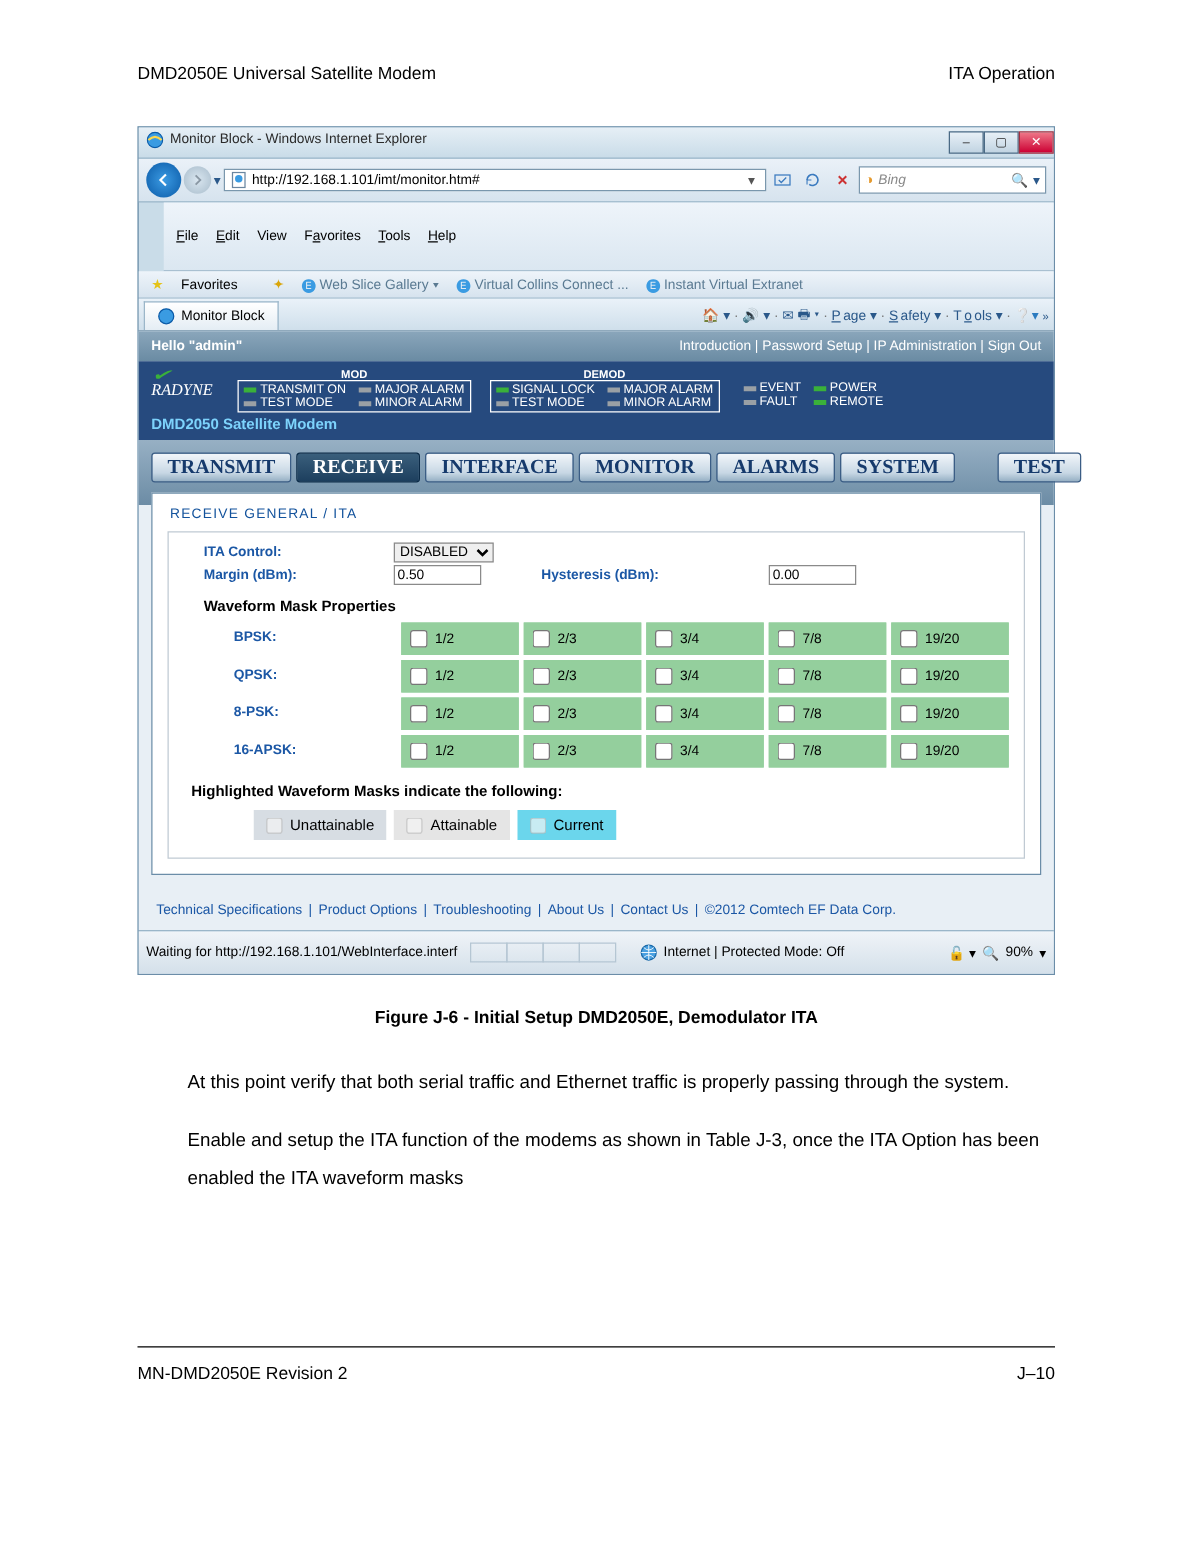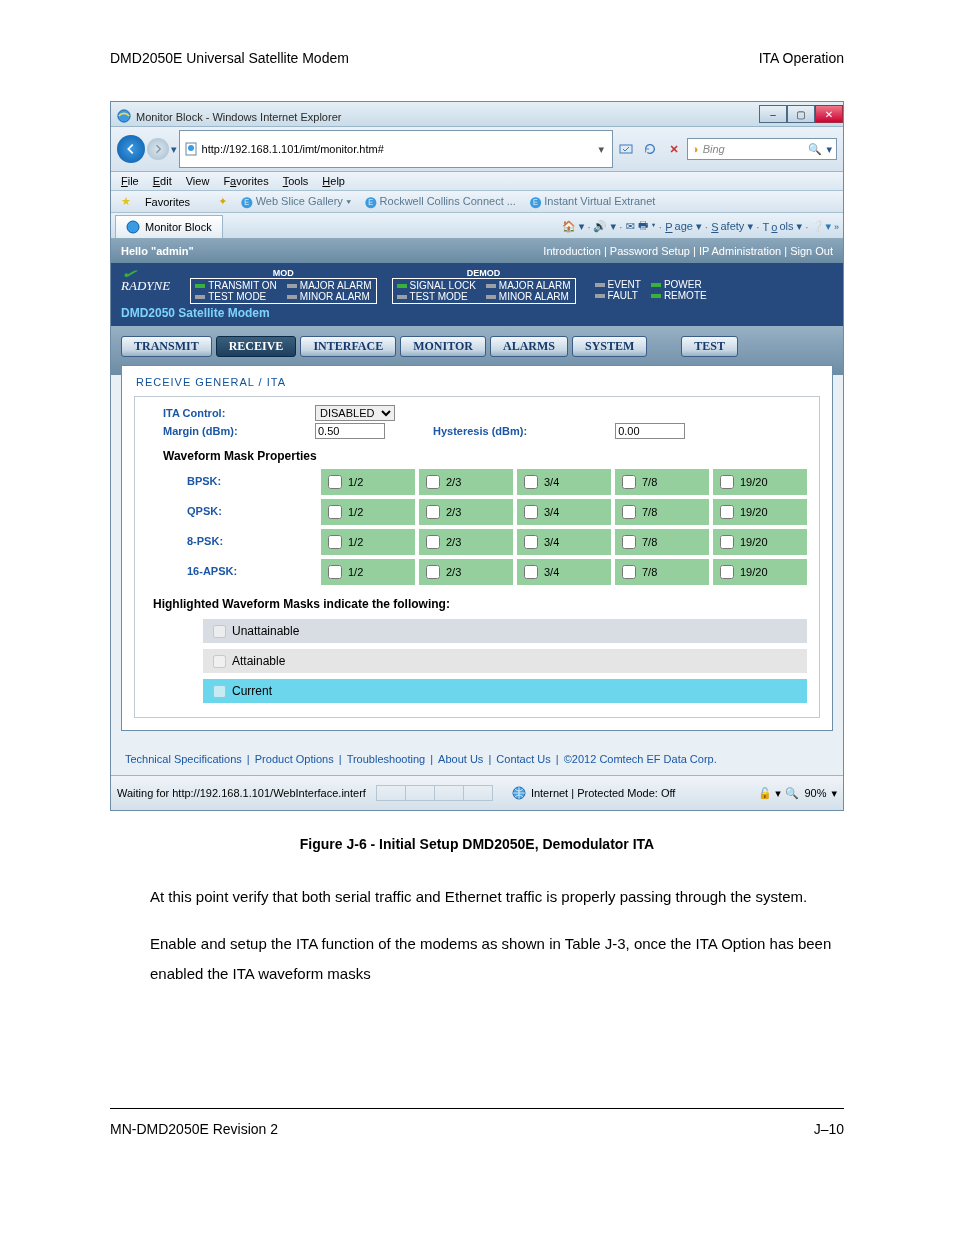--- a/index.html
+++ b/index.html
@@ -1,35 +1,35 @@
 <!DOCTYPE html>
 <html><head>
 <meta charset="utf-8">
 <style>
   * { box-sizing: border-box; margin: 0; padding: 0; }
   body { font-family: Arial, sans-serif; font-size: 12px; background: #fff; color: #000; width: 954px; }
   .page { padding: 50px 110px 40px 110px; position: relative; }
   .page-head { display: flex; justify-content: space-between; font-size: 14px; margin-bottom: 35px; font-family: Arial, sans-serif; }
   .ie-window { border: 1px solid #6b8da8; background: #c9dce8; position: relative; font-size: 11px; }
-  .titlebar { display: flex; align-items: flex-end; padding: 3px 0 3px 6px; background: linear-gradient(#e6eff6, #c9dce8); color: #2a2a2a; }
+  .titlebar { display: flex; align-items: flex-start; padding: 3px 0 3px 6px; background: linear-gradient(#e6eff6, #c9dce8); color: #2a2a2a; }
   .titlebar .ie-icon { margin-right: 5px; width: 14px; height: 14px; }
   .win-buttons { margin-left: auto; display: flex; gap: 0; }
   .win-btn { width: 28px; height: 18px; border: 1px solid #4a6a85; background: linear-gradient(#e8f0f7,#c1d4e2); display: inline-flex; align-items: center; justify-content: center; font-size: 10px; }
   .win-btn.close { background: linear-gradient(#e78,#c03); color: #fff; border-color: #a03040; }
   .addr-row { display: flex; align-items: center; gap: 2px; padding: 3px 6px; background: linear-gradient(#eaf1f8,#d6e3ee); border-top: 1px solid #9bb6c9; border-bottom: 1px solid #9bb6c9; }
   .nav-circle { width: 28px; height: 28px; border-radius: 50%; background: radial-gradient(#3b9ae2,#0a5aa7); display: inline-flex; align-items: center; justify-content: center; color: #fff; font-size: 14px; }
   .nav-circle.fwd { width: 22px; height: 22px; background: radial-gradient(#d9e6f0,#a8bccb); color: #6a7a88; }
-  .addr-box { flex: 1; display: flex; align-items: center; background: #fff; border: 1px solid #7a97ad; height: 38px; padding: 0 4px; justify-content: flex-end; }
+  .addr-box { flex: 1; display: flex; align-items: center; background: #fff; border: 1px solid #7a97ad; height: 18px; padding: 0 4px; justify-content: flex-end; }
   .addr-box .pg-icon { width: 14px; height: 14px; margin-right: 4px; }
   .addr-box input { border: none; outline: none; flex: 1; font-size: 11px; }
   .addr-box .dd { color: #555; padding: 0 4px; }
   .icon-btn { width: 22px; height: 20px; display: inline-flex; align-items: center; justify-content: center; border: 1px solid transparent; }
   .search-box { width: 150px; display: flex; align-items: center; background: #fff; border: 1px solid #7a97ad; height: 22px; padding: 0 4px; color: #888; font-style: italic; }
   .search-box .mag { margin-left: auto; color: #3a8a3a; font-style: normal; }
-  .menu-row { display: flex; gap: 14px; padding: 3px 10px; background: linear-gradient(#eef4fa,#dbe7f1); border-bottom: 1px solid #a9c0d1; }
+  .menu-row { display: flex; gap: 14px; padding: 21px 10px; background: linear-gradient(#eef4fa,#dbe7f1); border-bottom: 1px solid #a9c0d1; margin-left: 20px; }
   .menu-row span u { text-decoration: underline; }
   .fav-row { display: flex; align-items: center; gap: 14px; padding: 4px 10px; background: linear-gradient(#eef4fa,#d6e3ee); border-bottom: 1px solid #a9c0d1; }
   .fav-star { color: #e5c317; }
   .fav-link { color: #5a7a92; }
   .tab-row { display: flex; align-items: center; padding: 2px 4px 0 4px; background: linear-gradient(#eaf2f9,#cfdfeb); border-bottom: 1px solid #8fa9bc; }
   .page-tab { display: flex; align-items: center; gap: 5px; padding: 4px 10px; background: linear-gradient(#fff,#e4edf4); border: 1px solid #9bb6c9; border-bottom: none; margin-right: 6px; }
   .tab-icons { margin-left: auto; display: flex; gap: 3px; align-items: center; color: #2a588a; }
   .tab-icons .sep { color: #777; }
   .tab-icons span { display: inline-flex; align-items: center; gap: 2px; }
   .content { background: #e8eff5; padding: 0; }
@@ -40,37 +40,37 @@
   .brand .swoosh { position: absolute; top: -1px; left: 0; font-size: 12px; color: #3ab13a; transform: scaleX(1.6); transform-origin: left; }
   .modem-cols { flex: 1; display: flex; gap: 15px; }
   .mod-col { position: relative; }
   .mod-col .hdr { text-align: center; font-weight: bold; font-size: 9px; }
   .mod-col .rows { border: 1px solid #fff; padding: 1px 4px 1px 4px; display: grid; grid-template-columns: auto auto; gap: 0 10px; }
   .led-line { display: flex; align-items: center; gap: 3px; white-space: nowrap; }
   .led { width: 10px; height: 4px; display: inline-block; }
   .led.green { background: #3ab13a; } .led.gray { background: #9aa0a5; }
   .modem-name { background: #264a7e; color: #7dd3fc; padding: 0 10px 6px 10px; font-weight: bold; font-size: 12px; }
   .tabbar { background: linear-gradient(#97b0c4,#6c8ca5); padding: 10px 10px 18px 10px; display: flex; gap: 4px; }
-  .rtab { background: linear-gradient(#f2f6fa,#c7d7e4 70%,#96b0c4); border: 1px solid #3b5d85; border-radius: 3px; padding: 2px 12px; font-family: "Times New Roman", serif; font-weight: bold; font-size: 12px; color: #163a6c; }
+  .rtab { background: linear-gradient(#f2f6fa,#c7d7e4 70%,#96b0c4); border: 1px solid #3b5d85; border-radius: 3px; padding: 2px 12px; font-family: "Times New Roman", serif; font-weight: bold; font-size: 16px; color: #163a6c; }
   .rtab.receive { background: linear-gradient(#3a5f7c,#1d3f5e); color: #fff; border-color: #0a2a47; }
   .panel { background: #fff; margin: -10px 10px 14px 10px; border: 1px solid #6b8da8; }
   .panel-title { color: #12529c; font-size: 11px; letter-spacing: 1px; padding: 10px 14px 8px 14px; }
   .form-block { border: 1px solid #c0cad3; margin: 0 12px 12px 12px; padding: 8px 12px 14px 12px; }
   .form-row { display: flex; align-items: center; gap: 8px; font-size: 11px; color: #1b57a5; font-weight: bold; }
   .form-row .lab { width: 160px; padding-left: 16px; }
   .form-row input.txt { width: 70px; border: 1px solid #8a8a8a; padding: 1px 2px; font-size: 11px; font-weight: normal; color: #000; }
   .form-row select { border: 1px solid #8a8a8a; font-size: 11px; width: 80px; }
   .form-row .hys-label { margin-left: 40px; font-weight: bold; }
   .wf-title { font-weight: bold; padding: 10px 0 6px 16px; font-size: 12px; }
   .wf-grid { display: grid; grid-template-columns: 170px repeat(5, 1fr); gap: 4px; }
   .wf-row-lab { color: #1b57a5; font-weight: bold; font-size: 11px; padding: 6px 0 6px 40px; }
   .wf-cell { background: #94cf9d; border: 1px solid #94cf9d; padding: 5px 6px; display: flex; align-items: center; gap: 6px; font-size: 11px; }
   .wf-cell input[type=checkbox] { width: 14px; height: 14px; }
   .hl-note { font-weight: bold; font-size: 12px; padding: 12px 0 8px 6px; }
-  .legend-row { display: flex; gap: 6px; margin-left: 56px; flex-direction: column; }
+  .legend-row { display: flex; gap: 6px; margin-left: 56px; }
   .leg { padding: 5px 10px; display: flex; align-items: center; gap: 6px; font-size: 12px; }
   .leg.un { background: #d7dde3; } .leg.at { background: #e5e5e5; } .leg.cu { background: #6bd6ec; }
   .footnote { color: #1b57a5; font-size: 11px; padding: 8px 12px 10px 12px; }
   .footnote span { padding: 0 2px; }
   .status-bar { display: flex; align-items: center; padding: 9px 6px; background: linear-gradient(#f0f4f8,#d4e0ea); border-top: 1px solid #9bb6c9; font-size: 11px; }
   .status-bar .cells { margin-left: 10px; display: flex; }
   .status-bar .cell { width: 30px; height: 16px; border: 1px solid #b5c6d3; margin-right: -1px; }
   .status-bar .mid { margin-left: 20px; display: flex; align-items: center; gap: 5px; }
   .status-bar .right { margin-left: auto; display: flex; align-items: center; gap: 5px; }
   .caption { text-align: center; font-weight: bold; font-size: 14px; margin: 25px 0 30px 0; }
@@ -155,21 +155,21 @@
       <span>F<u>a</u>vorites</span>
       <span><u>T</u>ools</span>
       <span><u>H</u>elp</span>
     </div>
 
     <div class="fav-row">
       <span class="fav-star">★</span>
       <span>Favorites</span>
       <span style="margin-left:14px;color:#d9a50a;">✦</span>
       <span class="fav-link"><span style="color:#3a9be2;">🅔</span> <span>Web Slice Gallery</span> ▾</span>
-      <span class="fav-link"><span style="color:#3a9be2;">🅔</span> <span>Rockwell Collins Connect ...</span></span>
+      <span class="fav-link"><span style="color:#3a9be2;">🅔</span> <span>Virtual Collins Connect ...</span></span>
       <span class="fav-link"><span style="color:#3a9be2;">🅔</span> <span>Instant Virtual Extranet</span></span>
     </div>
 
     <div class="tab-row">
       <div class="page-tab">
         <span>
           <svg viewBox="0 0 14 14" width="14" height="14">
               <circle cx="7" cy="7" r="6" fill="#3a9be2" stroke="#0a5aa7"></circle>
             </svg>
         </span>

